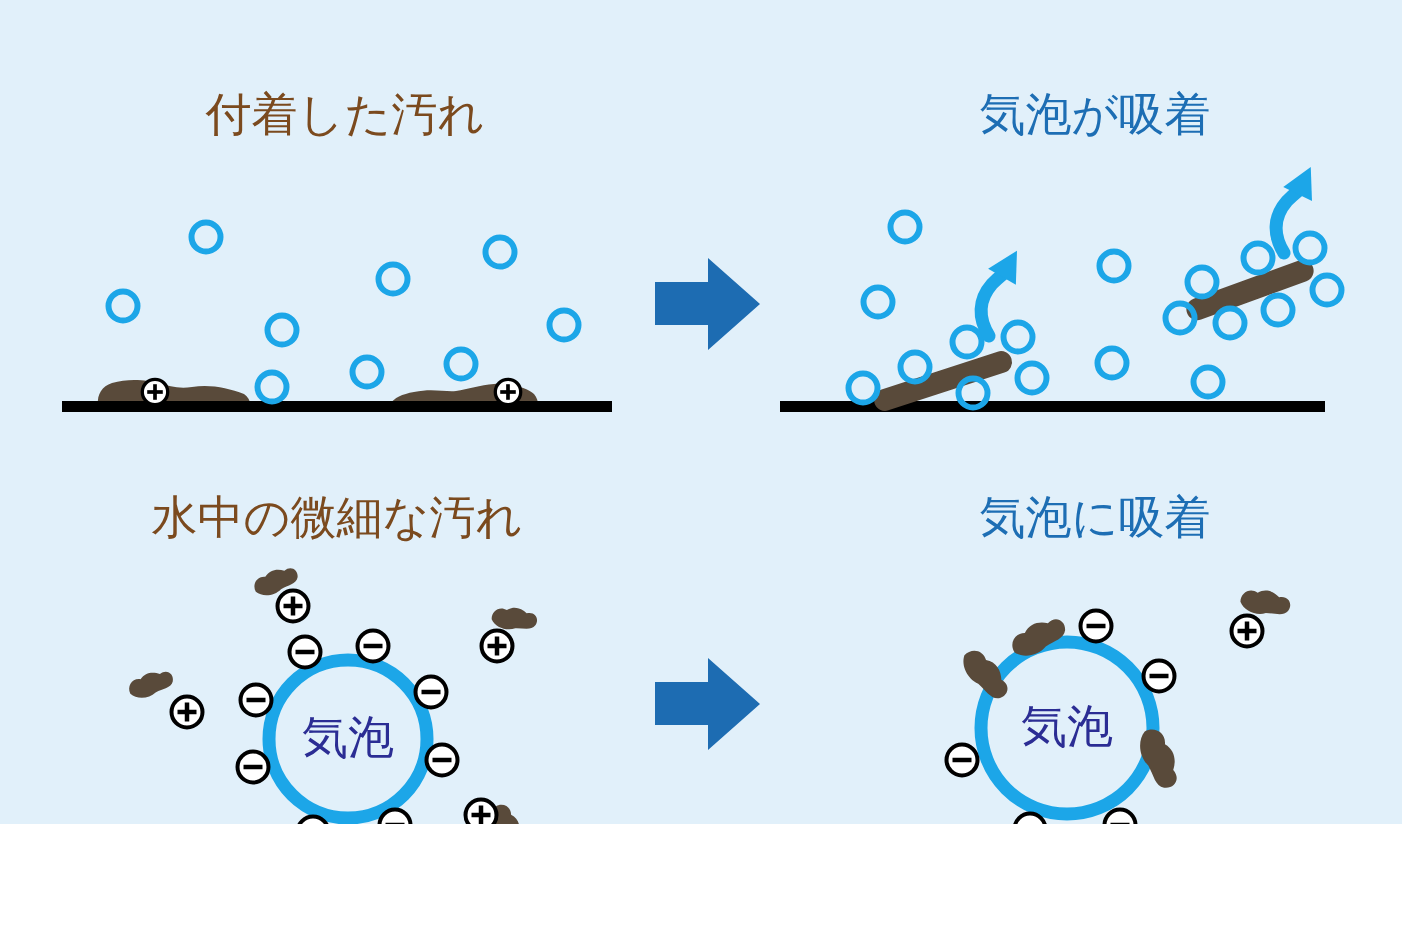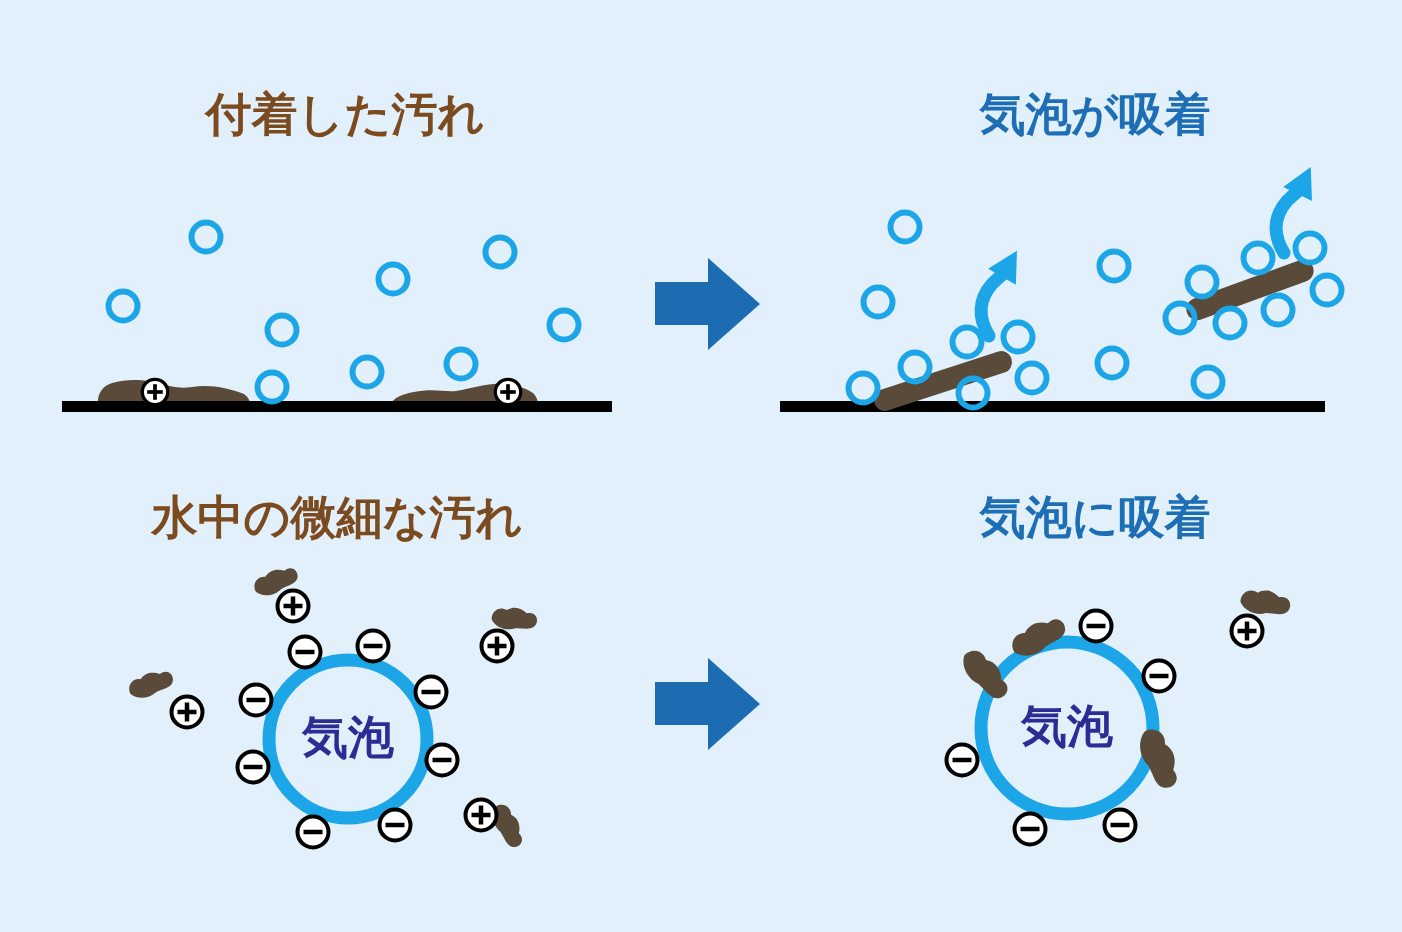--- a/index.html
+++ b/index.html
@@ -1,22 +1,21 @@
 <!DOCTYPE html>
 <html style="--background: #E1F0FA; --bubble-blue: #1CA6E8; --arrow-blue: #1D6CB2; --title-brown: #7B4A1E; --title-blue: #1D6EB4; --dirt-brown: #594A3A; --bubble-label-indigo: #2B2D94; --charge-black: #000000; --charge-fill: #FFFFFF; --ground-black: #000000;"><head>
 <meta charset="utf-8">
 <style>
   html,body{margin:0;padding:0;}
   .canvas{
     position:relative;
-    width:1402px;height:932px;
+    width:1402px;height:824px;
     background:var(--background,#E1F0FA);
     overflow:hidden;
     font-family:"DejaVu Serif","Liberation Serif",serif;
-    font-weight:bold;
   }
   svg{display:block;}
   .title{
     font-family:"DejaVu Serif","Liberation Serif",serif;
     font-size:46px;
   }
   .title-brown{fill:var(--title-brown,#7B4A1E);}
   .title-blue{fill:var(--title-blue,#1D6EB4);}
   .bubble{fill:none;stroke:var(--bubble-blue,#1CA6E8);stroke-width:6;}
   .bubble-big{fill:none;stroke:var(--bubble-blue,#1CA6E8);stroke-width:13;}

